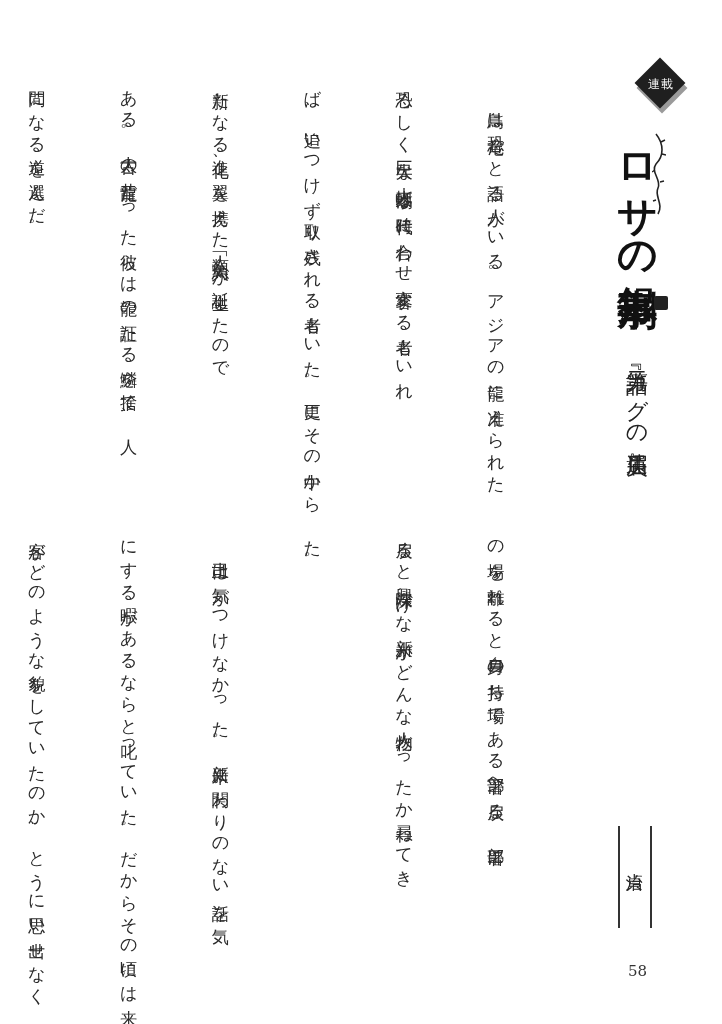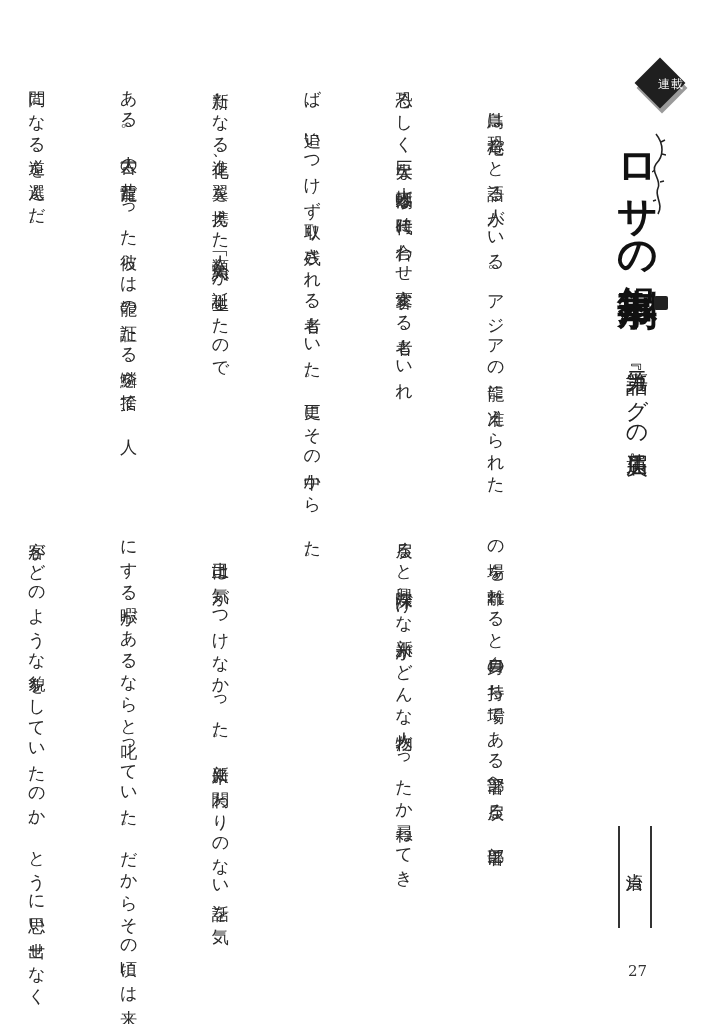--- a/index.html
+++ b/index.html
@@ -26,21 +26,21 @@
   }
   .series-badge .shadow {
     position: absolute; left: 6px; top: 8px; width: 36px; height: 36px;
     background: #9a9a9a; transform: rotate(45deg);
   }
   .series-badge .diamond {
     position: absolute; left: 4px; top: 3px; width: 36px; height: 36px;
     background: #1f1f1f; transform: rotate(45deg);
   }
   .series-badge .label {
-    position: absolute; left: 0; top: 14px; width: 46px; text-align: right;
+    position: absolute; left: 0; top: 14px; width: 46px; text-align: center;
     color: #fff; font-size: 12px; font-family: "DejaVu Sans", sans-serif;
     letter-spacing: 1px;
   }
 
   .series-title {
     position: absolute; top: 128px; left: 614px;
     writing-mode: vertical-rl; text-orientation: upright;
     font-family: "DejaVu Sans", sans-serif; font-weight: bold;
     font-size: 40px; line-height: 48px; letter-spacing: -2px;
     color: #111;
@@ -132,13 +132,13 @@
   
   
   
   
 </div>
 
 <div class="author-box">
   <div class="author-name">貞治</div>
 </div>
 
-<div class="page-number">27</div>
+<div class="page-number">58</div>
 
 </body></html>

